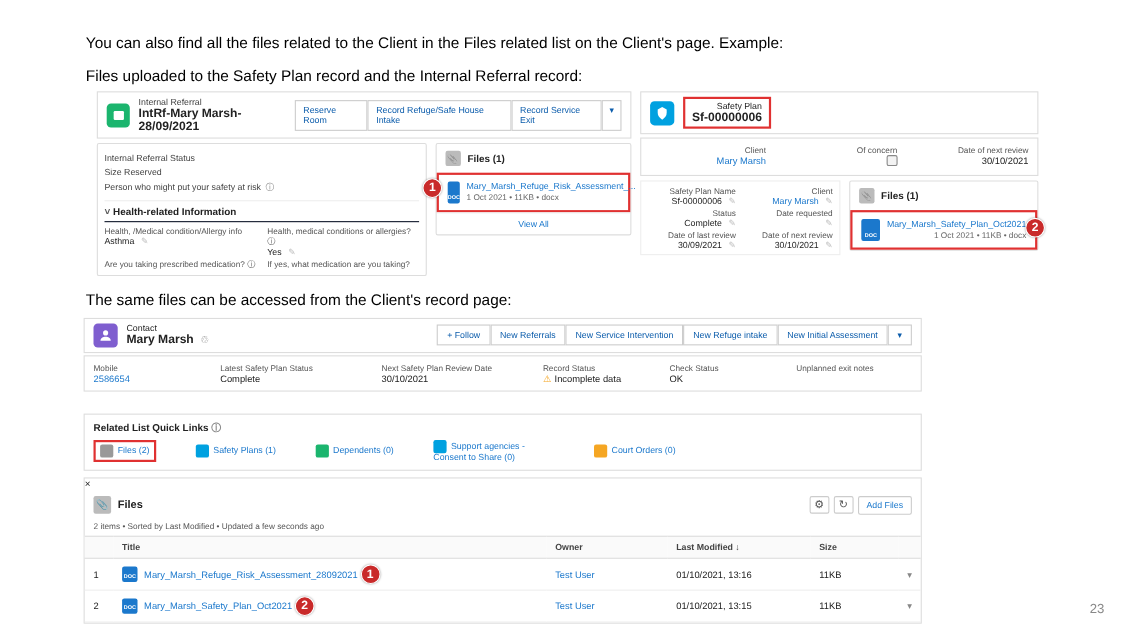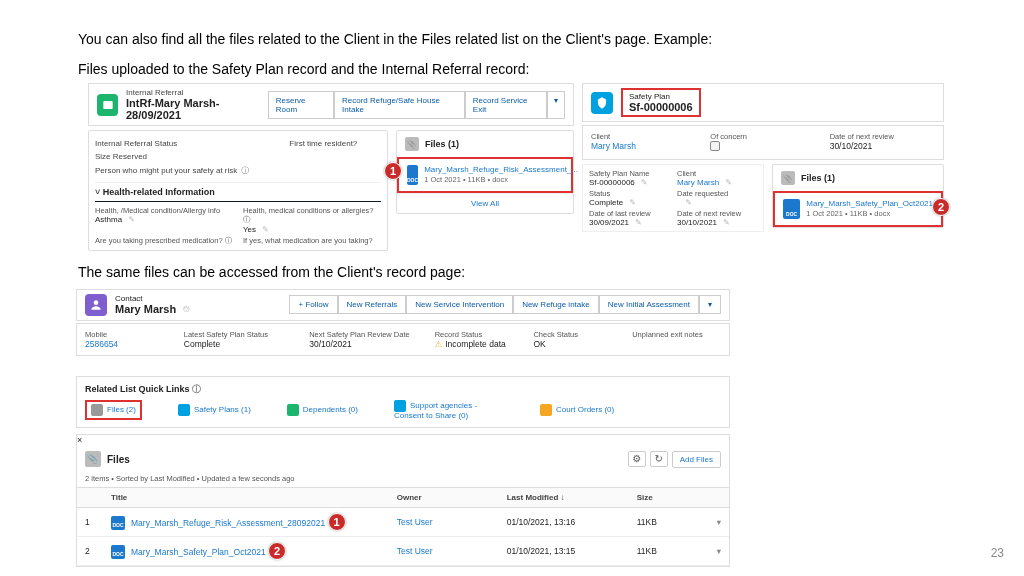--- a/index.html
+++ b/index.html
@@ -49,36 +49,36 @@
   .files-head .ficon { width: 14px; height: 14px; background: #bbb; border-radius: 2px; margin-right: 6px; display:flex; align-items:center; justify-content:center;}
   .files-head .ficon::before { content:"📎"; font-size:8px; filter:grayscale(1);}
   .file-item { padding: 6px 8px; display: flex; align-items: center; gap: 6px; }
   .doc-icon { width: 20px; height: 20px; background: #1b78cc; border-radius: 2px; display: flex; flex-direction:column; align-items: center; justify-content: flex-end; }
   .doc-icon::before { content: "DOC"; color:#fff; font-size:5px; font-weight:700; margin-bottom:2px;}
   .file-item .meta { font-size: 7.5px; color: #666; }
   .file-item .fname { font-size: 8px; color: #1b78cc; line-height: 1.1; }
   .view-all { text-align: center; font-size: 8px; color: #1b78cc; padding: 5px 0; border-top: 1px solid #eee; cursor:pointer;}
 
   
-  .blockB { width: 362px; }
+  .blockB { width: 362px; text-align: right; }
   .B-head { display: flex; align-items: center; padding: 4px 8px; background: #fff; border:1px solid #ddd;}
   .B-icon { width: 22px; height: 22px; border-radius: 4px; background: #00a1e0; display:flex; align-items:center; justify-content:center; margin-right: 8px; }
   .B-icon svg { width:14px; height:14px; fill:#fff;}
   .B-top { display: grid; grid-template-columns: 1fr 1fr 1fr; gap: 4px 14px; padding: 6px 8px; border:1px solid #ddd; margin-top:3px;}
   .B-top .k { font-size: 7.5px; color: #555; }
   .B-top .v { font-size: 8.5px; }
   .chk { display:inline-block; width:10px; height:10px; border:1px solid #888; background:#f3f3f3; border-radius:2px;}
   .B-body { display: flex; gap: 8px; margin-top:4px;}
   .B-left { flex: 1; padding: 4px 6px; border:1px solid #eee; display:grid; grid-template-columns:1fr 1fr; gap:2px 8px;}
   .B-left .k { font-size:7.5px; color:#555;}
   .B-left .v { font-size:8px;}
   .B-right { width: 172px; position:relative;}
 
   
-  .blockC { width: 654px; margin-top: 4px; }
+  .blockC { width: 762px; margin-top: 4px; }
   .C-head { display:flex; align-items:center; padding:4px 8px; background:#fff; border:1px solid #ddd;}
   .C-icon { width:22px; height:22px; border-radius:4px; background:#7f5ecf; display:flex; align-items:center; justify-content:center; margin-right:8px;}
   .C-icon svg { width:14px; height:14px; fill:#fff;}
   .C-actions { margin-left:auto; display:flex;}
   .C-actions .btn { font-size:8px; color:#0b5cab; background:#fff; border:1px solid #ccc; padding:4px 8px; cursor:pointer;}
   .C-row { display:grid; grid-template-columns:1fr 1.3fr 1.3fr 1fr 1fr 1fr; gap:4px 10px; padding:6px 8px; border:1px solid #ddd; margin-top:2px;}
   .C-row .k { font-size:7.5px; color:#555;}
   .C-row .v { font-size:8.5px;}
   .warn::before { content:"⚠"; color:#f5a623; margin-right:3px;}
 
@@ -132,23 +132,20 @@
         <div class="btn caret">▾</div>
       </div>
     </div>
     <div class="A-body">
       <div class="A-left card">
         <div style="display:flex; gap:40px;">
           <div>
             <div class="lbl">Internal Referral Status</div>
             <div class="lbl">Size Reserved</div>
             <div class="lbl"><span>Person who might put your safety at risk</span><span class="info"></span></div>
-          </div>
-          <div>
-            <div class="lbl">First time resident?</div>
           </div>
         </div>
         <div class="section-toggle">Health-related Information</div>
         <div class="A-grid2">
           <div>
             <div class="q">Health, /Medical condition/Allergy info</div>
             <div class="a pencil">Asthma</div>
           </div>
           <div>
             <div class="q"><span>Health, medical conditions or allergies?</span> ⓘ</div>

